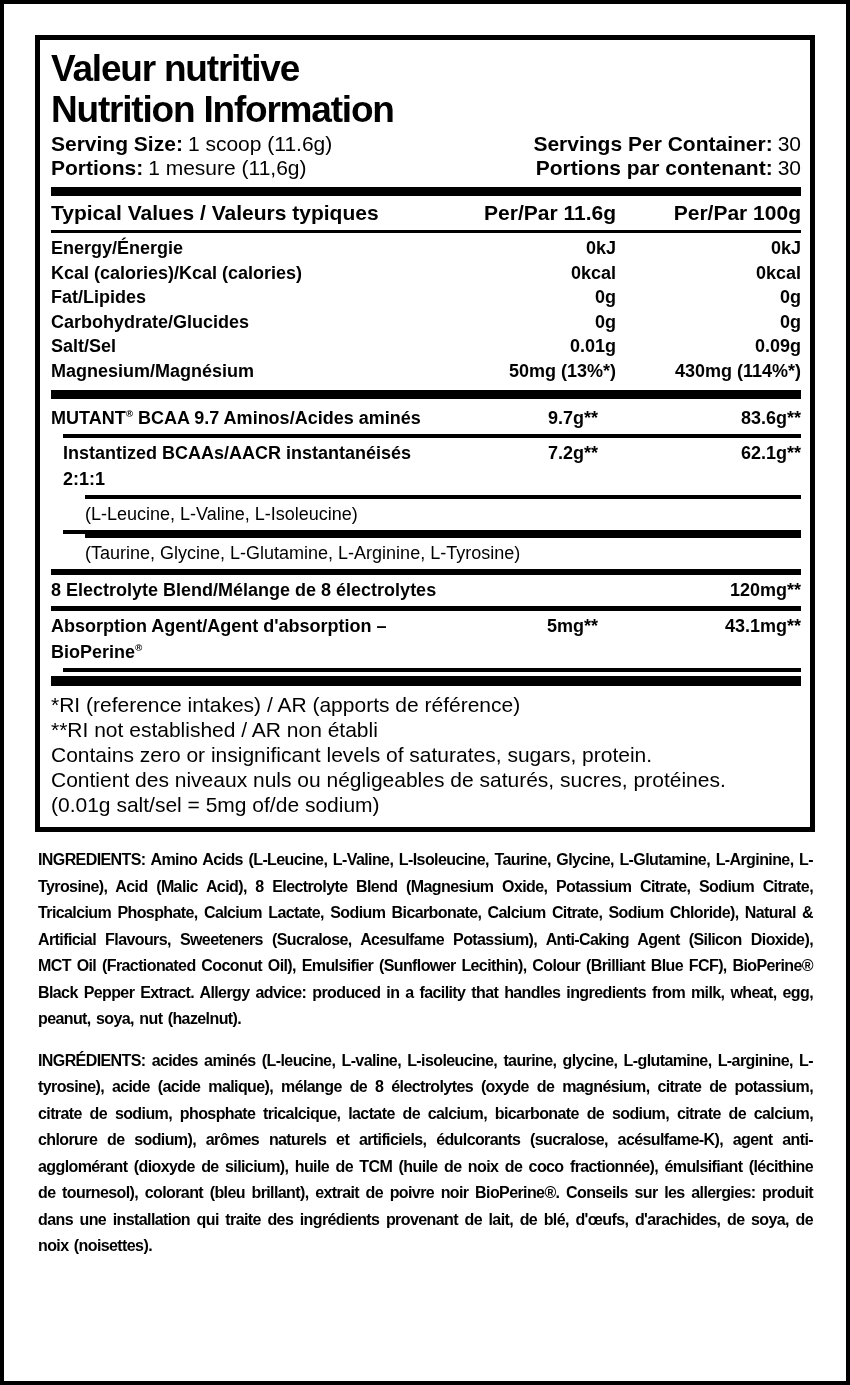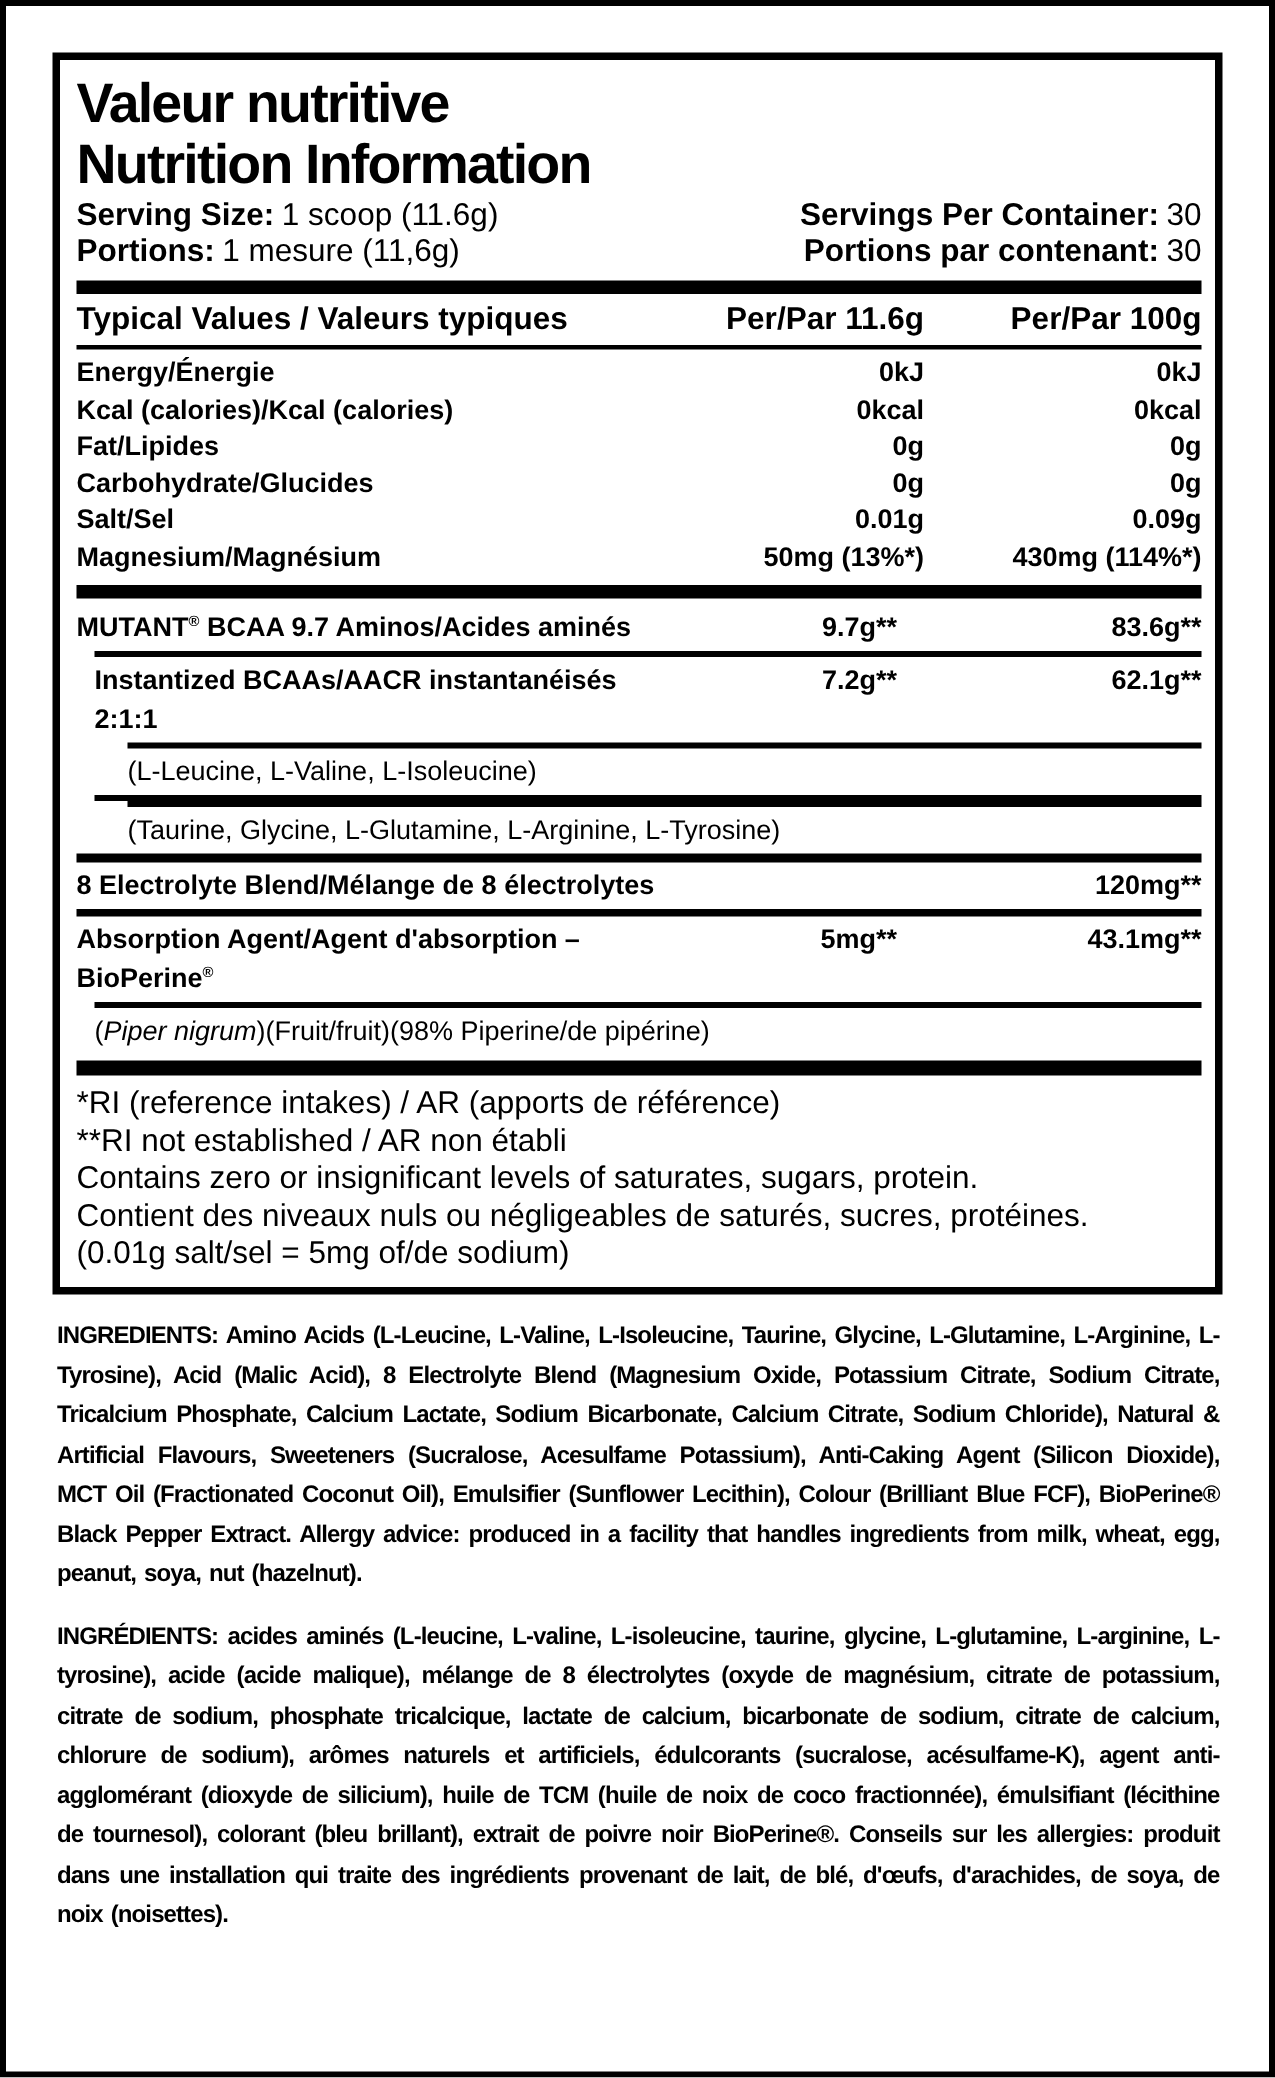--- a/index.html
+++ b/index.html
@@ -135,23 +135,20 @@
     </div>
     <div class="rule mid2"></div>
 
     <div class="row blend">
       <span class="lbl"><span>Absorption Agent/Agent d'absorption – BioPerine</span><sup>®</sup></span>
       <span class="c1">5mg**</span>
       <span class="c2">43.1mg**</span>
     </div>
     <div class="rule i1"></div>
 
-    <div class="row blend">
-      <span class="lbl ind1 reg"><span>(</span><span class="it">Piper nigrum</span><span>)(Fruit/fruit)(98% Piperine/de pipérine)</span></span>
-    </div>
 
     <div class="bar-b"></div>
 
     <div class="fnote">*RI (reference intakes) / AR (apports de référence)</div>
     <div class="fnote">**RI not established / AR non établi</div>
     <div class="fnote">Contains zero or insignificant levels of saturates, sugars, protein.</div>
     <div class="fnote">Contient des niveaux nuls ou négligeables de saturés, sucres, protéines.</div>
     <div class="fnote">(0.01g salt/sel = 5mg of/de sodium)</div>
 
   </section>

